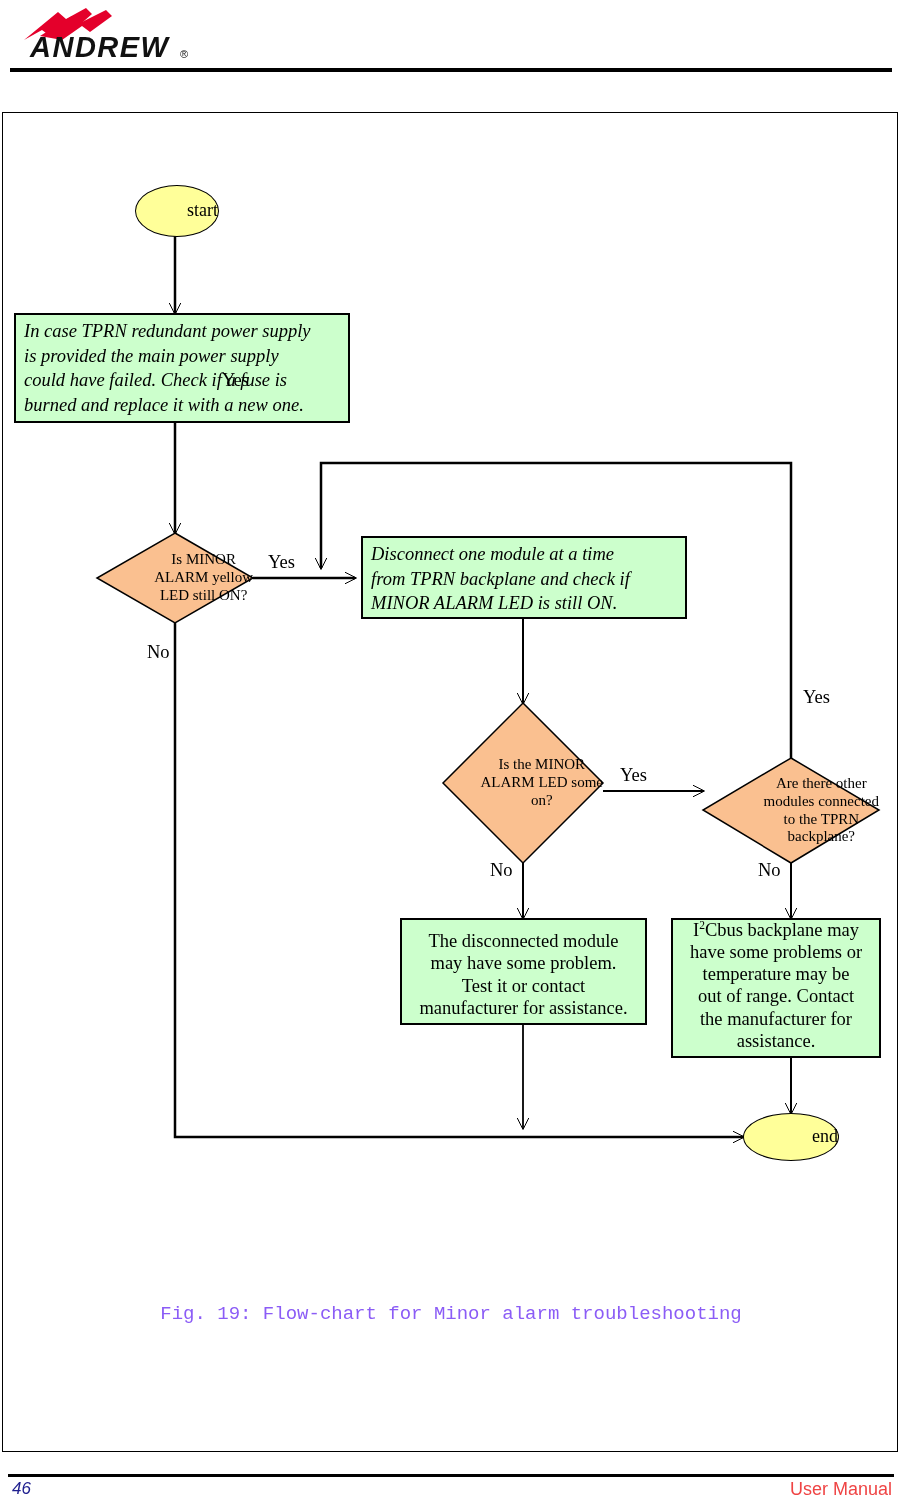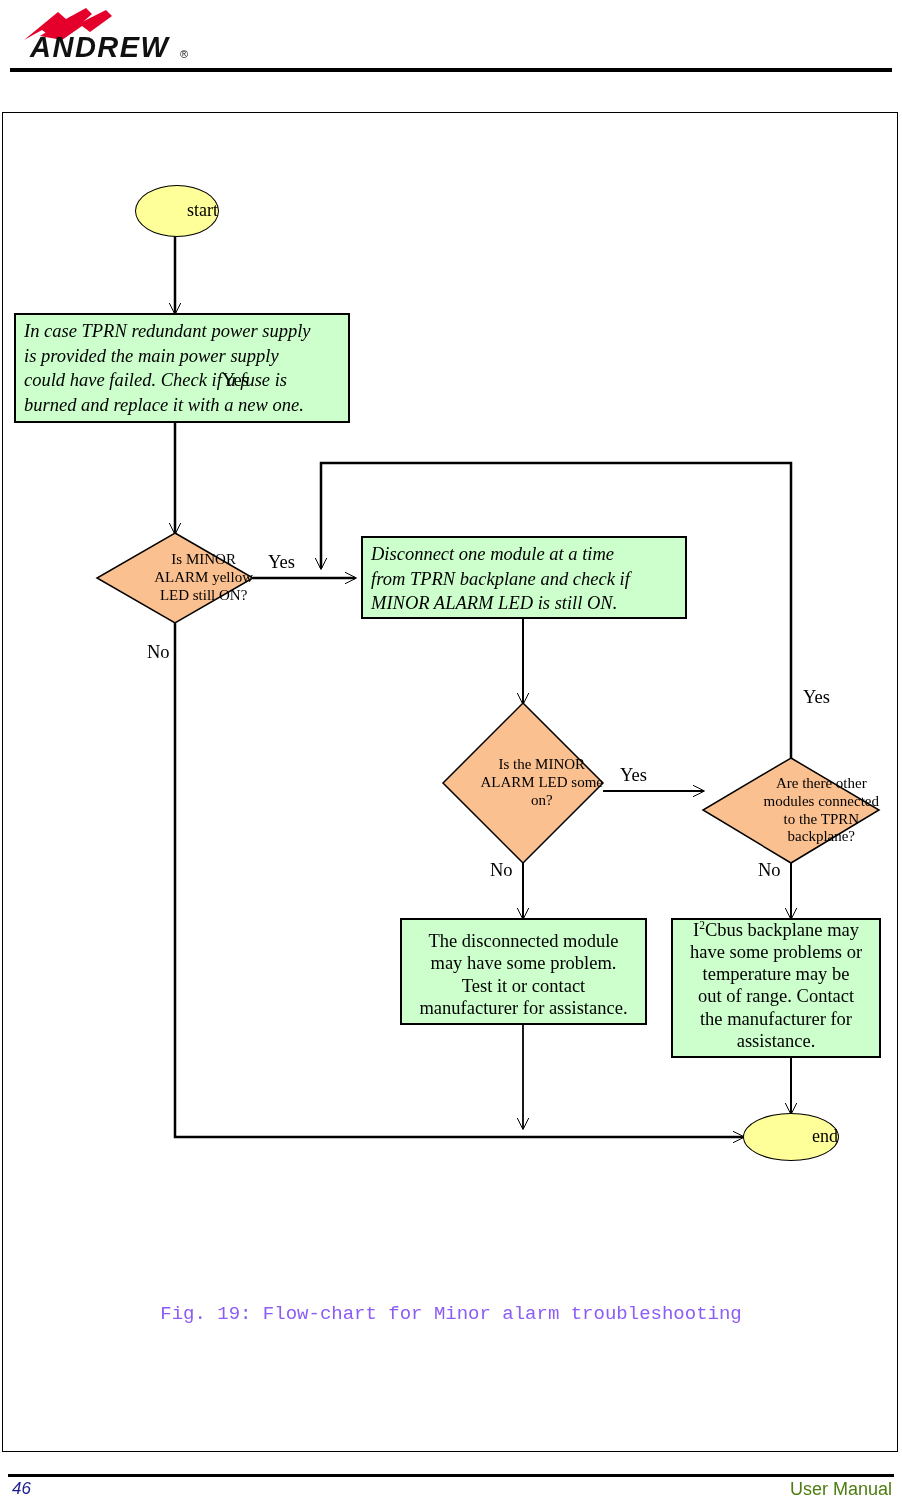--- a/index.html
+++ b/index.html
@@ -150,21 +150,21 @@
     font-size: 17px;
     font-style: italic;
     color: #1f1f8f;
   }
   #footer-title {
     position: absolute;
     right: 10px;
     top: 1479px;
     font-family: "Liberation Sans", sans-serif;
     font-size: 18px;
-    color: #4d7c0f;
+    color: #ef4444;
   }
 
   sup { font-size: 0.62em; vertical-align: super; }
 </style>
 </head>
 <body>
 
 <div id="header-logo">
   <svg width="230" height="56" viewBox="0 0 230 56">
 

